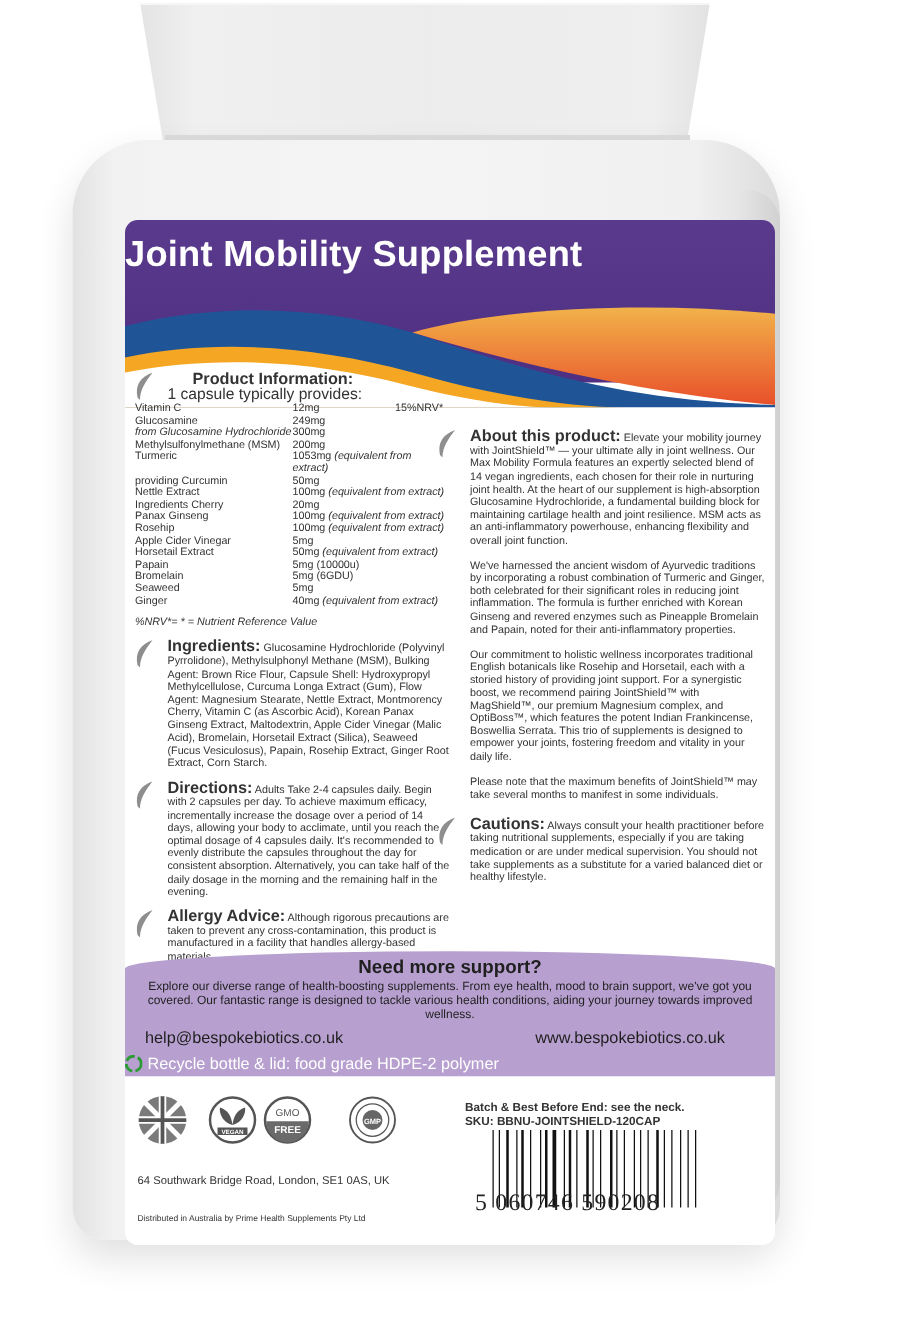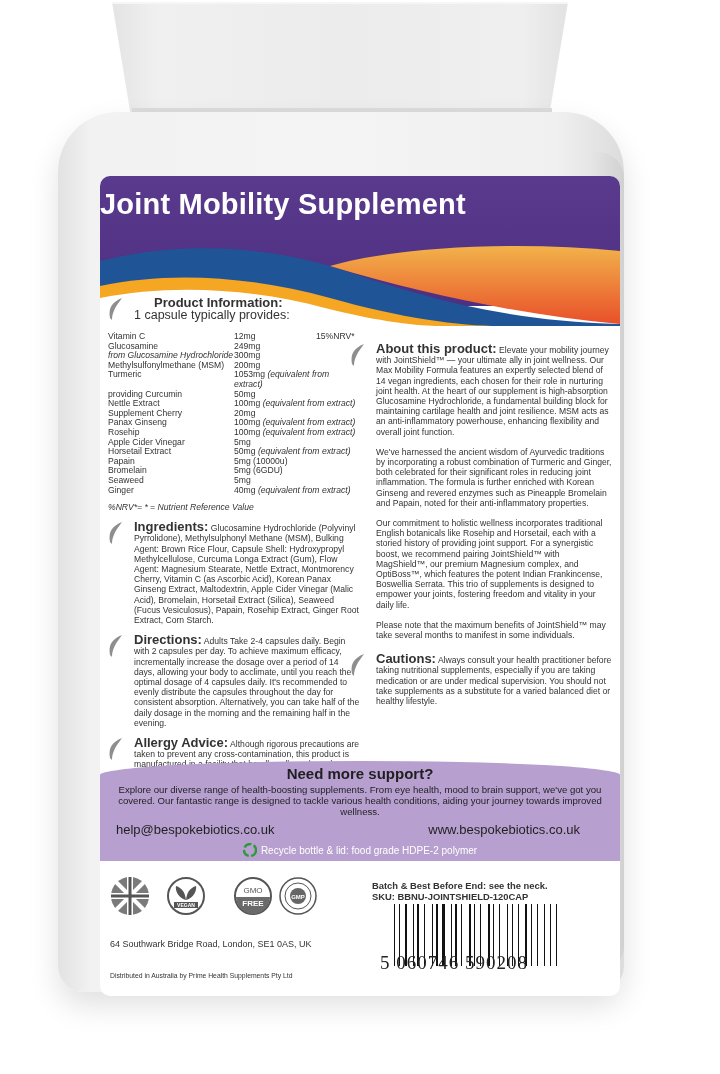--- a/index.html
+++ b/index.html
@@ -39,21 +39,21 @@
     .wave-svg { position: absolute; left: 0; top: 60px; width: 520px; height: 90px; }
 
     .leaf { position: absolute; width: 16px; height: 22px; }
     .leaf svg { width: 16px; height: 22px; display: block; }
 
     
     .col-left { position: absolute; left: 8px; top: 120px; width: 252px; font-size: 8.6px; line-height: 10px; }
     .pi-head { position: relative; padding-left: 26px; }
     .pi-title { font-size: 13px; font-weight: bold; color: #333; line-height: 13px; margin-left: 20px; }
     .pi-sub { font-size: 12.5px; color: #333; line-height: 13px; }
-    .nut-table { margin-top: 10px; width: 252px; border-collapse: collapse; }
+    .nut-table { width: 252px; border-collapse: collapse; }
     .nut-table td { vertical-align: top; padding: 0; font-size: 8.6px; line-height: 9.6px; color: #333; }
     .nut-table td.n { width: 126px; }
     .nut-table td.a { width: 82px; }
     .nut-table td.a.wide { width: auto; }
     .nut-table td.p { width: 44px; }
     .it { font-style: italic; }
     .nrv-note { margin-top: 7px; font-style: italic; font-size: 8.6px; color: #333; }
 
     .section { position: relative; padding-left: 26px; margin-top: 10px; font-size: 8.6px; line-height: 10.2px; color: #333; }
     .section .h { font-size: 13px; font-weight: bold; color: #333; }
@@ -66,21 +66,21 @@
     
     .support {
       position: absolute; left: 0; top: 585px; width: 520px; height: 100px;
       background: #b7a0cf;
       border-radius: 50% 50% 0 0 / 14px 14px 0 0;
     }
     .support-title { position: absolute; left: 0; right: 0; top: 4px; text-align: center; font-size: 15px; font-weight: bold; color: #1f1f1f; }
     .support-body { position: absolute; left: 14px; right: 14px; top: 23px; text-align: center; font-size: 9.6px; line-height: 11px; color: #1f1f1f; }
     .support-email { position: absolute; left: 16px; top: 61px; font-size: 13px; color: #1f1f1f; }
     .support-web { position: absolute; right: 40px; top: 61px; font-size: 13px; color: #1f1f1f; }
-    .recycle { position: absolute; left: 0; right: 0; top: 82px; text-align: center; font-size: 10px; color: #ffffff; }
+    .recycle { position: absolute; left: 0; right: 0; top: 82px; font-size: 13px; color: #ffffff; }
     .recycle-icon { display: inline-block; width: 14px; height: 14px; vertical-align: -3px; margin-right: 4px; }
 
     
     .badges { position: absolute; left: 10px; top: 700px; width: 230px; height: 42px; }
     .badge { position: absolute; top: 0; width: 40px; height: 40px; }
     .badge svg { width: 40px; height: 40px; display: block; }
     .mfg { position: absolute; left: 10px; top: 760px; font-size: 9px; line-height: 17px; color: #333; }
     .dist { position: absolute; left: 10px; top: 796px; font-size: 6.8px; color: #333; }
     .batch { position: absolute; left: 272px; top: 704px; font-size: 9.4px; line-height: 11px; color: #333; font-weight: bold; }
     .barcode { position: absolute; left: 280px; top: 728px; width: 200px; height: 80px; }
@@ -149,21 +149,21 @@
           </tr>
       <tr>
             <td class="n">providing Curcumin</td>
             <td class="a" colspan="2">50mg</td>
           </tr>
       <tr>
             <td class="n">Nettle Extract</td>
             <td class="a wide" colspan="2"><span>100mg</span> <span class="it">(equivalent from extract)</span></td>
           </tr>
       <tr>
-            <td class="n">Supplement Cherry</td>
+            <td class="n">Ingredients Cherry</td>
             <td class="a" colspan="2">20mg</td>
           </tr>
       <tr>
             <td class="n">Panax Ginseng</td>
             <td class="a wide" colspan="2"><span>100mg</span> <span class="it">(equivalent from extract)</span></td>
           </tr>
       <tr>
             <td class="n">Rosehip</td>
             <td class="a wide" colspan="2"><span>100mg</span> <span class="it">(equivalent from extract)</span></td>
           </tr>
@@ -275,21 +275,21 @@
         </svg>
     </div>
     <div class="badge" style="left:56px">
       <svg viewBox="0 0 40 40">
           <circle cx="20" cy="20" r="18" fill="#fff" stroke="#555" stroke-width="2"></circle>
           <path d="M20 24 C 12 22, 9 14, 10 10 C 16 12, 19 16, 20 24 Z M20 24 C 28 22, 31 14, 30 10 C 24 12, 21 16, 20 24 Z" fill="#555"></path>
           <rect x="8" y="26" width="24" height="6" fill="#555"></rect>
           <text x="20" y="31" text-anchor="middle" font-size="5" fill="#fff" font-family="Liberation Sans, sans-serif" font-weight="bold">VEGAN</text>
         </svg>
     </div>
-    <div class="badge" style="left:123px">
+    <div class="badge" style="left:100px">
       <svg viewBox="0 0 40 40">
           <circle cx="20" cy="20" r="18" fill="#fff" stroke="#555" stroke-width="2"></circle>
           <path d="M3 21 H37 A17 17 0 0 1 3 21 Z" fill="#6a6a6a"></path>
           <text x="20" y="17" text-anchor="middle" font-size="8" fill="#555" font-family="Liberation Sans, sans-serif">GMO</text>
           <text x="20" y="30" text-anchor="middle" font-size="8" fill="#fff" font-family="Liberation Sans, sans-serif" font-weight="bold">FREE</text>
         </svg>
     </div>
     <div class="badge" style="left:168px">
       <svg viewBox="0 0 40 40">
           <circle cx="20" cy="20" r="18" fill="#fff" stroke="#555" stroke-width="1.5"></circle>

